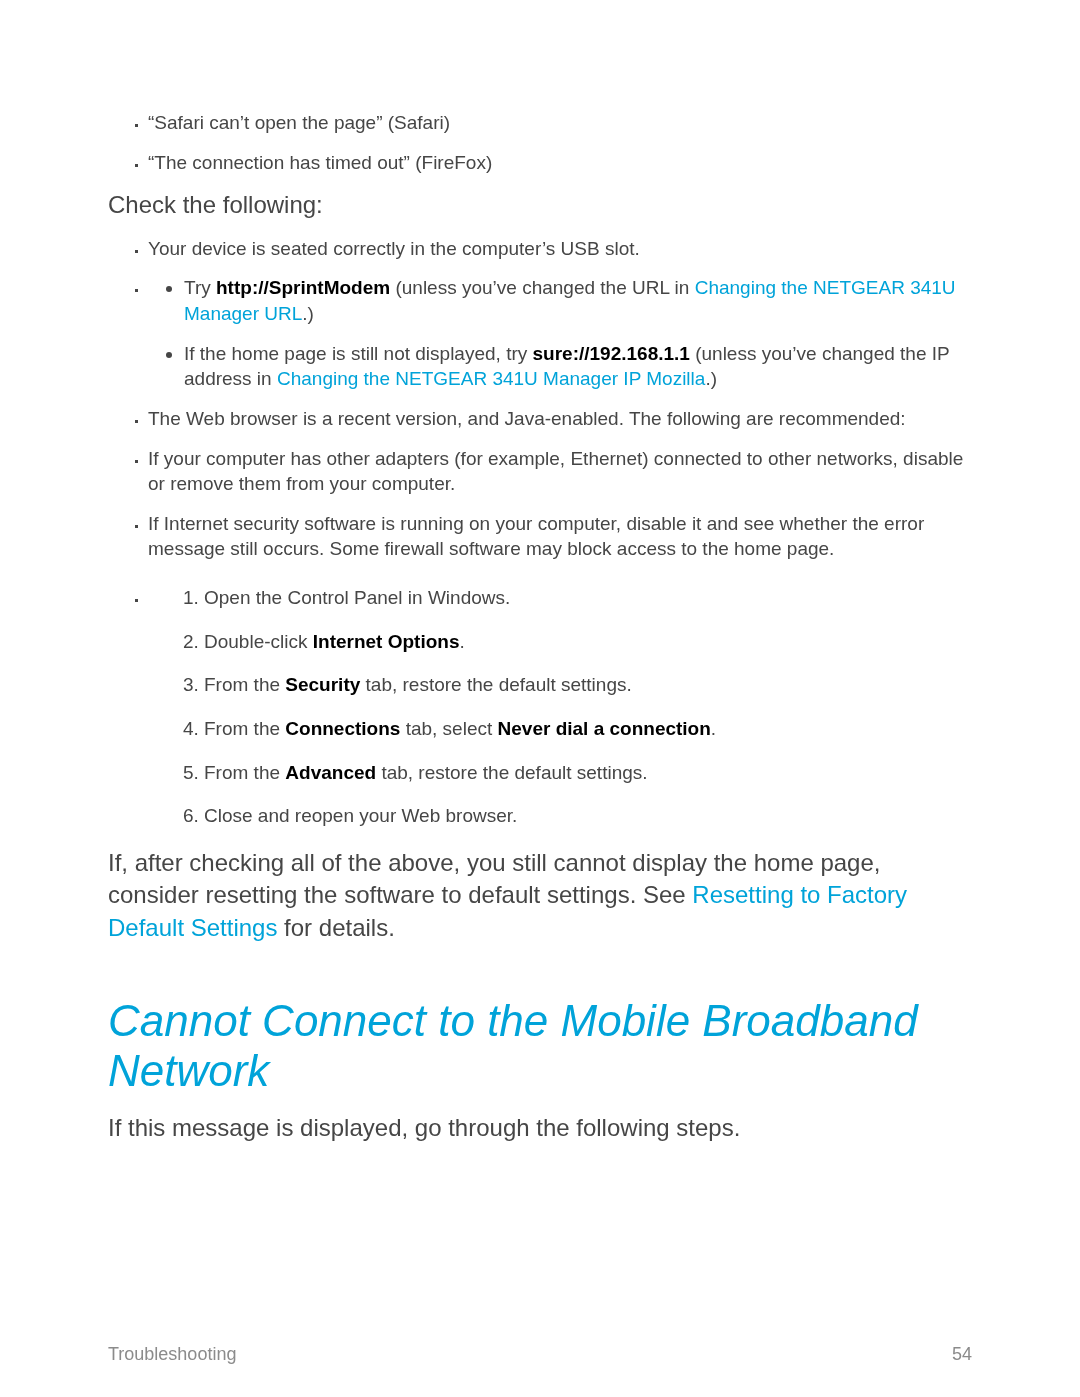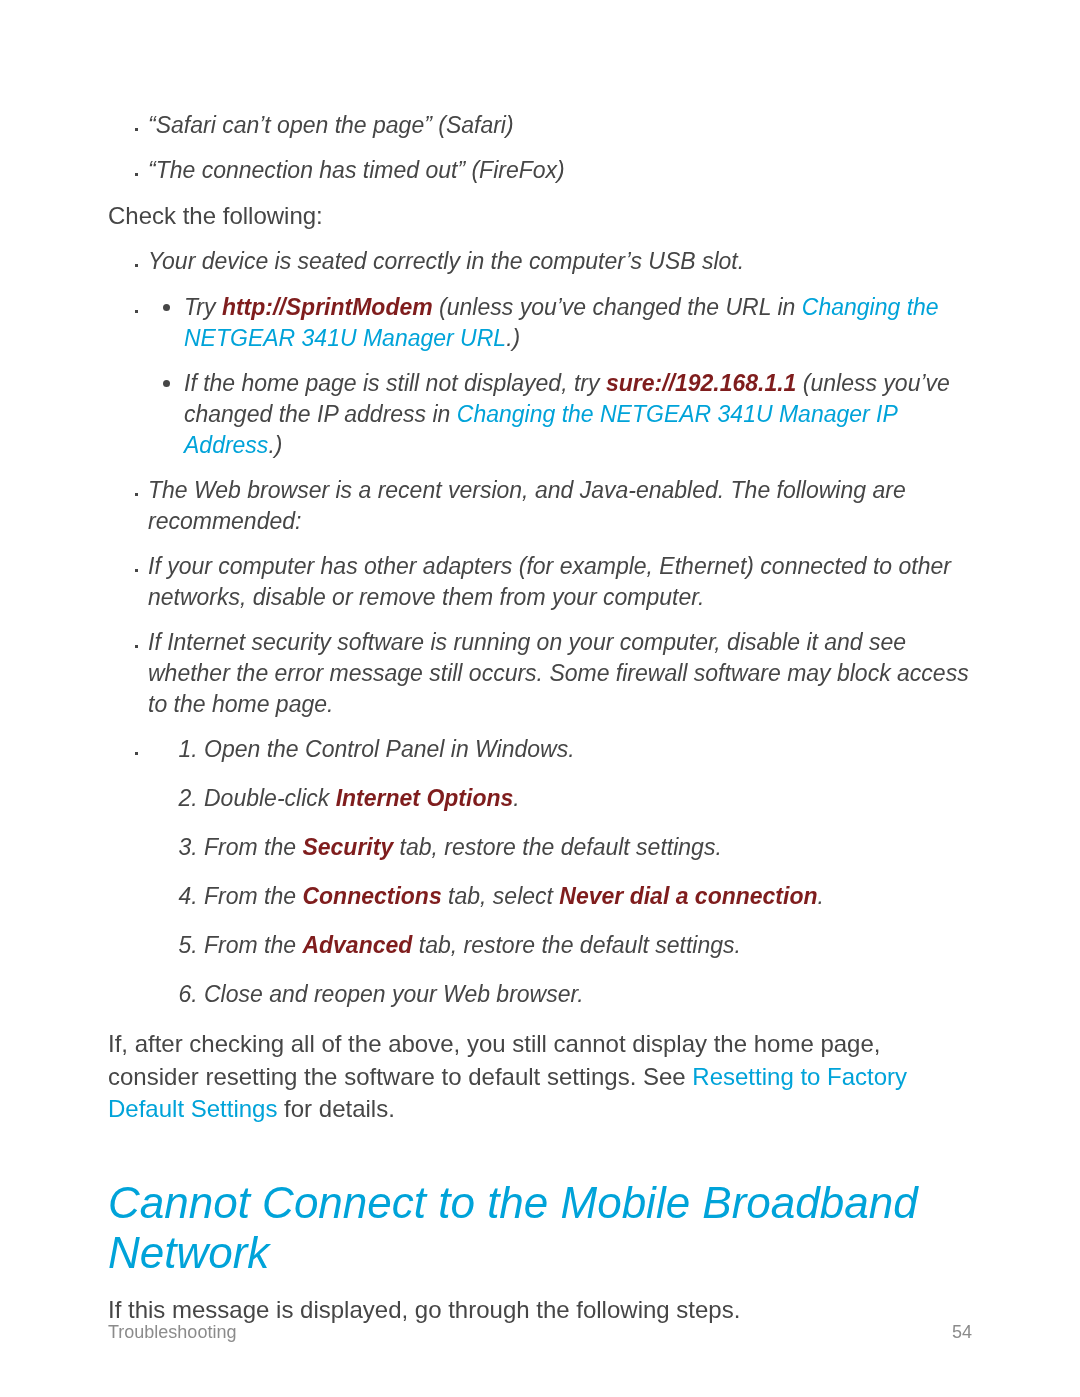--- a/index.html
+++ b/index.html
@@ -24,46 +24,45 @@
   ul.disc {
     list-style-type: disc;
     padding-left: 36px;
     margin: 0;
   }
   ol.num {
     padding-left: 56px;
     margin: 0;
   }
   li {
-    font-size: 23px;
+    font-size: 19px;
     line-height: 1.35;
     margin-bottom: 14px;
-    font-style: italic;
   }
   p.body {
     font-size: 24px;
     line-height: 1.35;
     margin: 0 0 14px 0;
   }
-  strong { font-weight: 700; color: #7f1d1d; }
+  strong { font-weight: 700; color: #000000; }
   a.link, span.link {
     color: #00A3D9;
     text-decoration: none;
   }
   h2.section {
     font-family: Arial, Helvetica, sans-serif;
     font-style: italic;
     font-weight: 400;
     color: #00A3D9;
     font-size: 44px;
     margin: 52px 0 16px 0;
   }
   .footer {
     position: absolute;
-    bottom: 54px;
+    bottom: 32px;
     left: 108px;
     right: 108px;
     display: flex;
     justify-content: space-between;
     font-size: 18px;
     color: #8b8b8b;
   }
   .after-list { margin-top: 6px; }
   ol.num li { margin-bottom: 18px; }
   ul.square > li::marker { font-size: 10px; }
@@ -82,34 +81,34 @@
 
   <ul class="square">
     <li>Your device is seated correctly in the computer’s USB slot.</li>
 
     <li>
       <ul class="disc" style="margin-top:14px;">
         <li>
           <span>Try </span><strong>http://SprintModem</strong><span> (unless you’ve changed the URL in </span><span class="link">Changing the NETGEAR 341U Manager URL</span><span>.)</span>
         </li>
         <li>
-          <span>If the home page is still not displayed, try </span><strong>sure://192.168.1.1</strong><span> (unless you’ve changed the IP address in </span><span class="link">Changing the NETGEAR 341U Manager IP Address</span><span>.)</span>
+          <span>If the home page is still not displayed, try </span><strong>sure://192.168.1.1</strong><span> (unless you’ve changed the IP address in </span><span class="link">Changing the NETGEAR 341U Manager IP Mozilla</span><span>.)</span>
         </li>
       </ul>
     </li>
 
     <li>
       <span>The Web browser is a recent version, and Java-enabled. The following are recommended:</span>
     </li>
 
     <li>If your computer has other adapters (for example, Ethernet) connected to other networks, disable or remove them from your computer.</li>
     <li>If Internet security software is running on your computer, disable it and see whether the error message still occurs. Some firewall software may block access to the home page.</li>
 
     <li>
-      <ol class="num" style="margin-top:14px;">
+      <ol class="num" style="margin-top:23px;">
         <li>Open the Control Panel in Windows.</li>
         <li>
           <span>Double-click </span><strong>Internet Options</strong><span>.</span>
         </li>
         <li>
           <span>From the </span><strong>Security</strong><span> tab, restore the default settings.</span>
         </li>
         <li>
           <span>From the </span><strong>Connections</strong><span> tab, select </span><strong>Never dial a connection</strong><span>.</span>
         </li>

